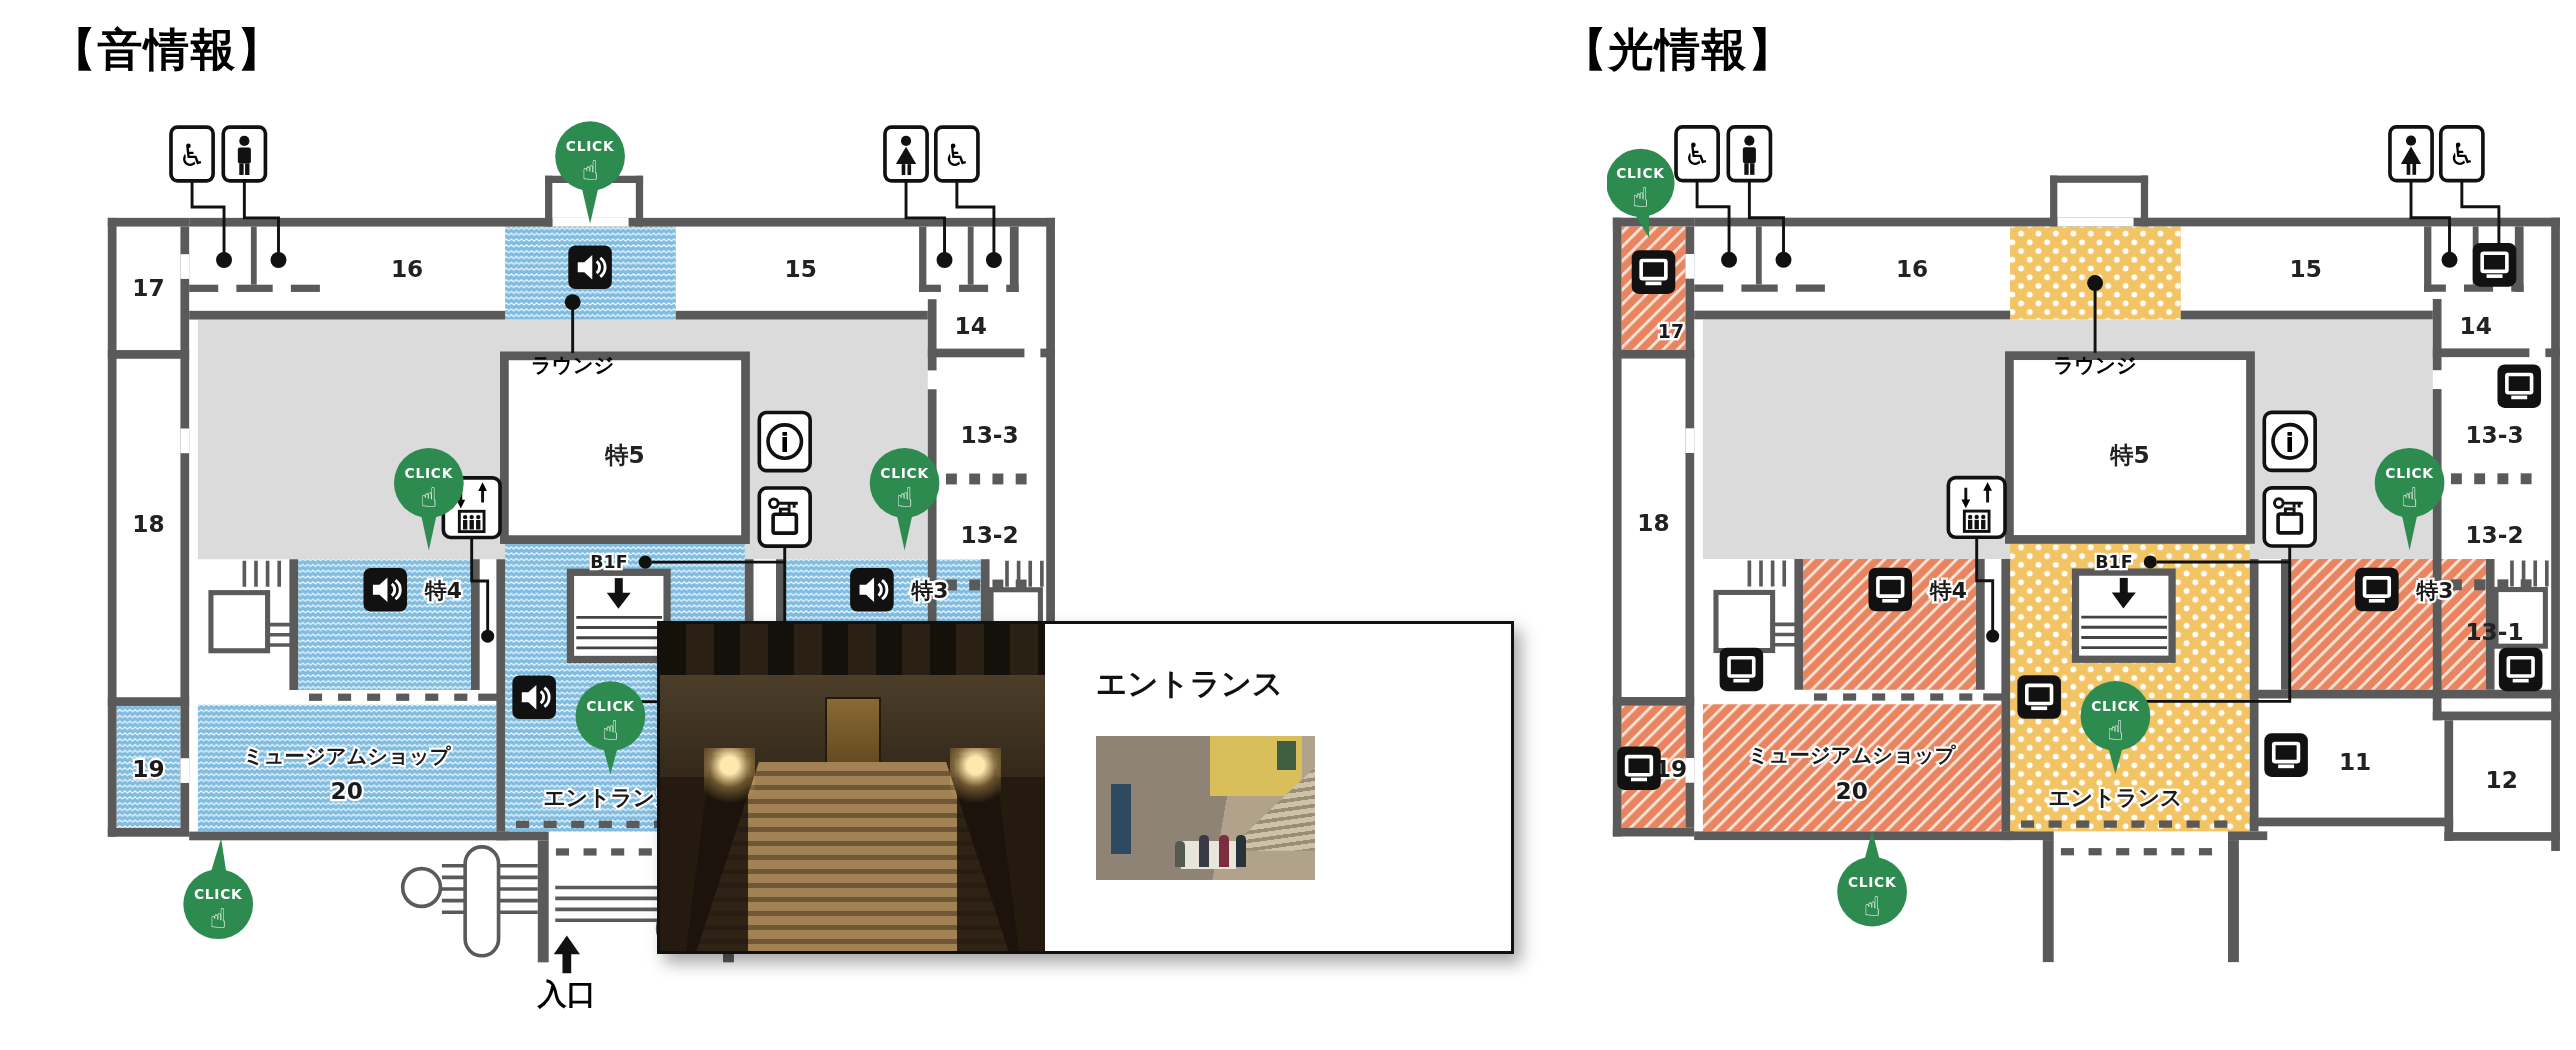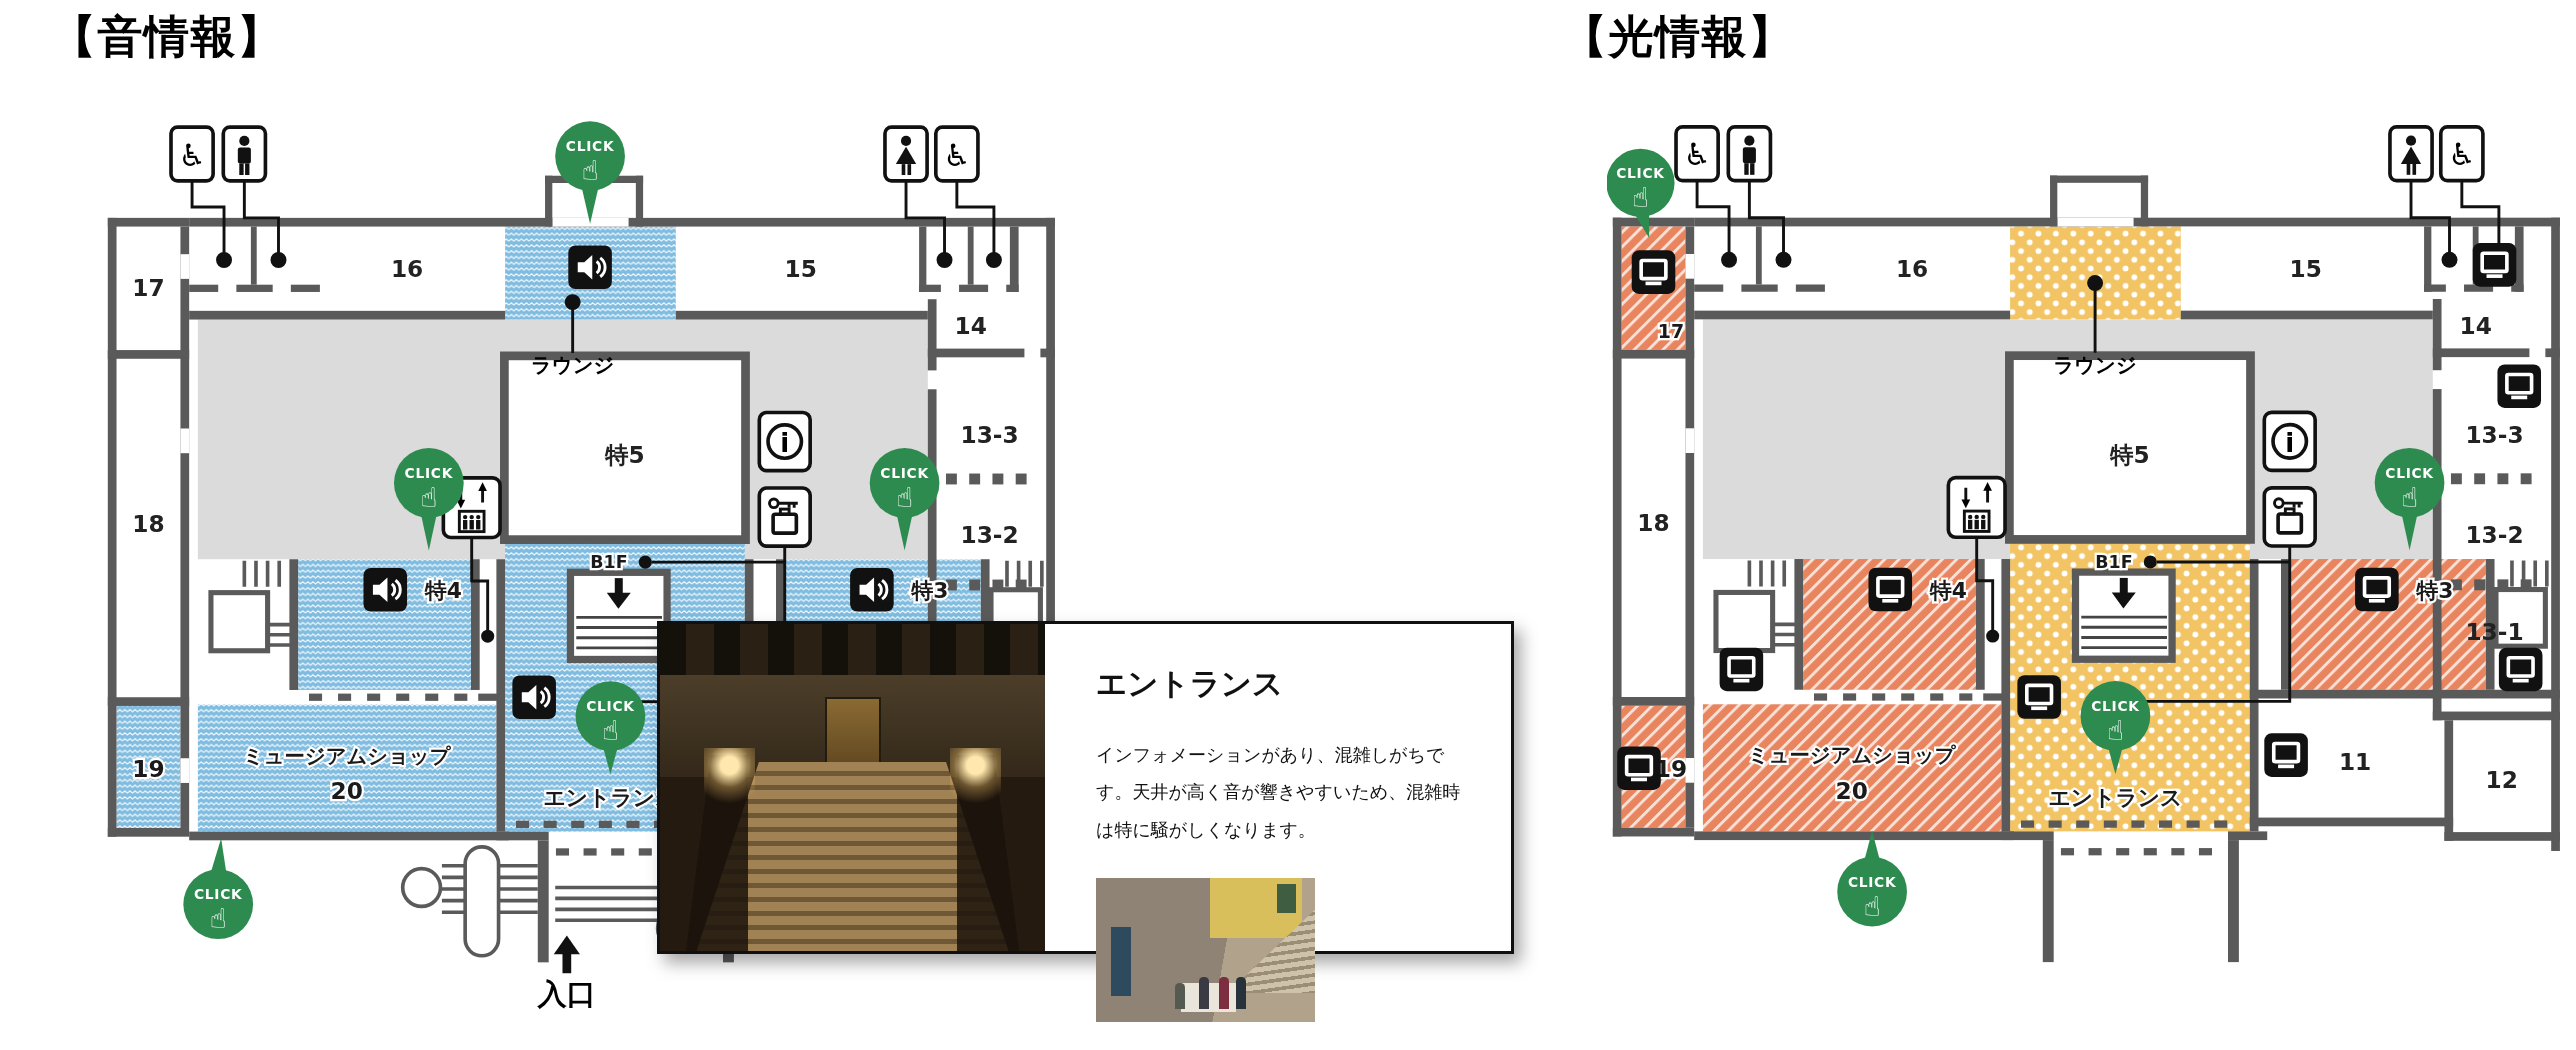--- a/index.html
+++ b/index.html
@@ -1,18 +1,18 @@
 <!DOCTYPE html>
 <html style="font-size:11.6px"><head>
 <meta charset="utf-8">
 <style>
   html,body{margin:0;padding:0;background:#fff;}
   body{width:2576px;height:1050px;position:relative;overflow:hidden;
        font-family:"DejaVu Sans",sans-serif;color:#111;}
-  .page-title{position:absolute;top:7px;font-size:45px;font-weight:bold;letter-spacing:1.5px;color:#000;}
+  .page-title{position:absolute;top:20px;font-size:45px;font-weight:bold;letter-spacing:1.5px;color:#000;}
   #title-sound{left:51px;}
   #title-light{left:1562px;}
   .map-svg{position:absolute;}
   #map-sound{left:102px;top:116px;}
   #map-light{left:1607px;top:116px;}
   svg text{font-family:"DejaVu Sans",sans-serif;}
   .rm{font-size:32px;font-weight:bold;fill:#222;}
   .rm-s{font-size:26px;font-weight:bold;fill:#222;}
   .halo{font-weight:bold;fill:#1a1a1a;stroke:#ffffff;stroke-width:6px;paint-order:stroke;}
   .wall{fill:#5a5a5a;}
@@ -641,21 +641,20 @@
     <div class="pb-beams"></div>
     <div class="pb-door"></div>
     <div class="pb-stairs"></div>
     <div class="pb-rail l"></div>
     <div class="pb-rail r"></div>
     <div class="pb-lamp l"></div>
     <div class="pb-lamp r"></div>
   </div>
   <div class="popup-body">
     <h2>エントランス</h2>
-    <p>インフォメーションがあり、混雑しがちです。天井が高く音が響きやすいため、混雑時は特に騒がしくなります。</p>
     <div class="photo-small">
       <div class="ps-banner">
           <i></i>
         </div>
       <div class="ps-stairs"></div>
       <div class="ps-kiosk"></div>
       <div class="ps-desk"></div>
       <div class="ps-person p1"></div>
       <div class="ps-person p2"></div>
       <div class="ps-person p3"></div>

